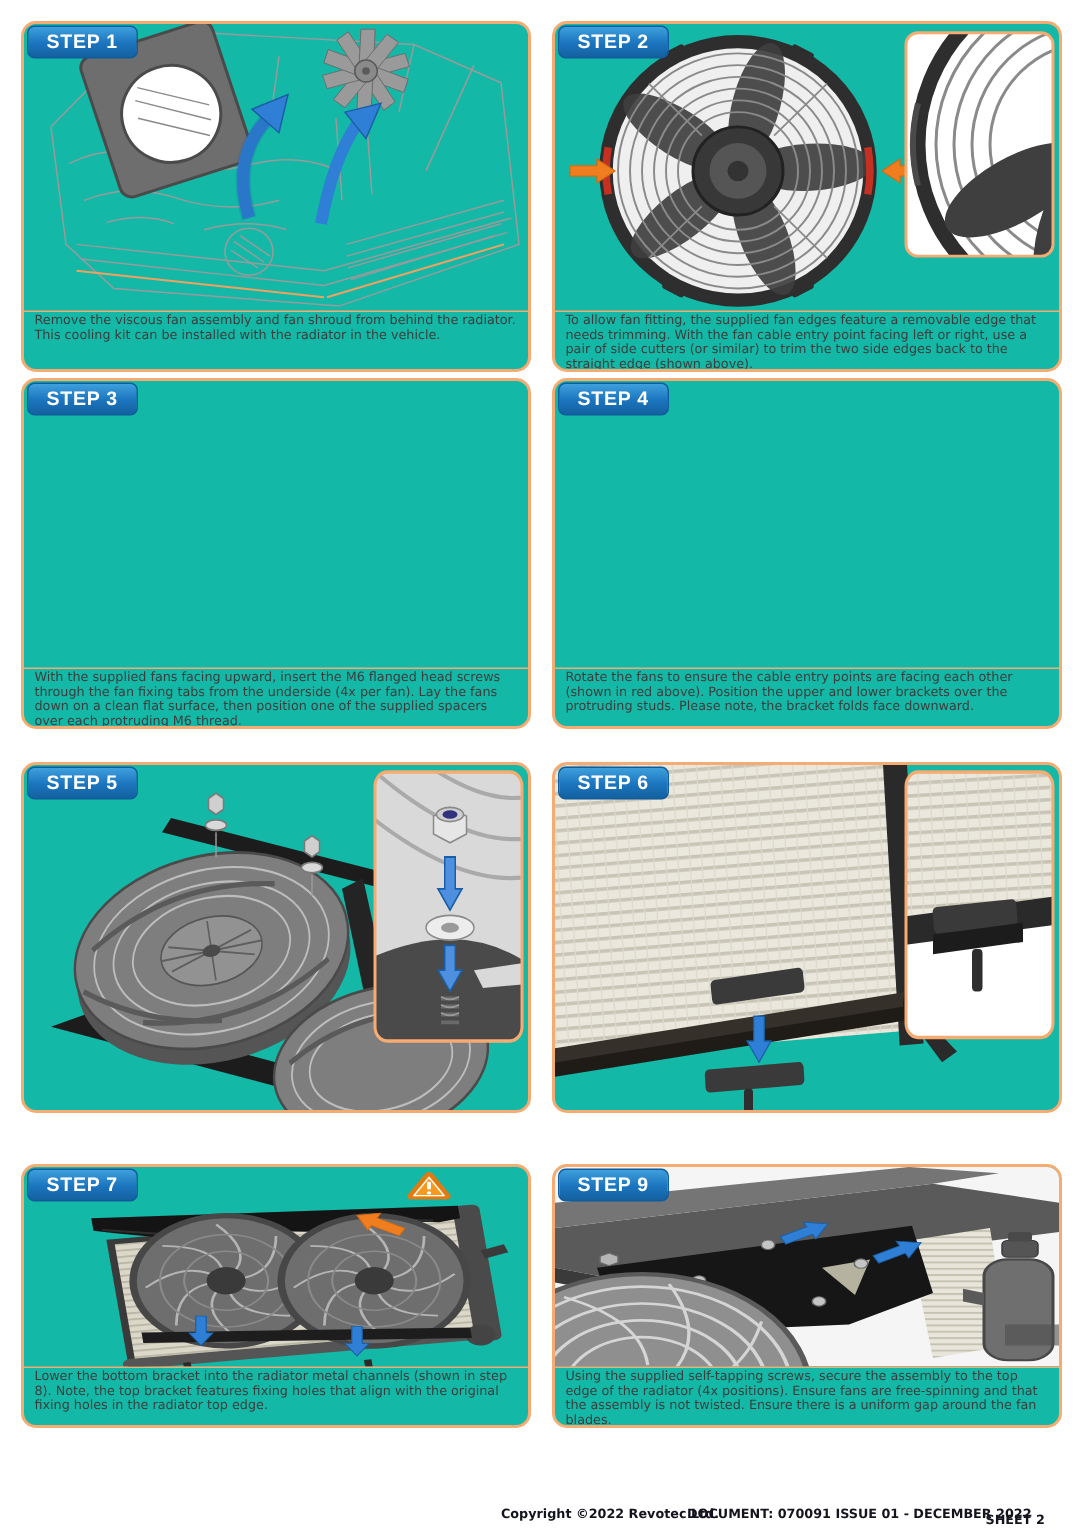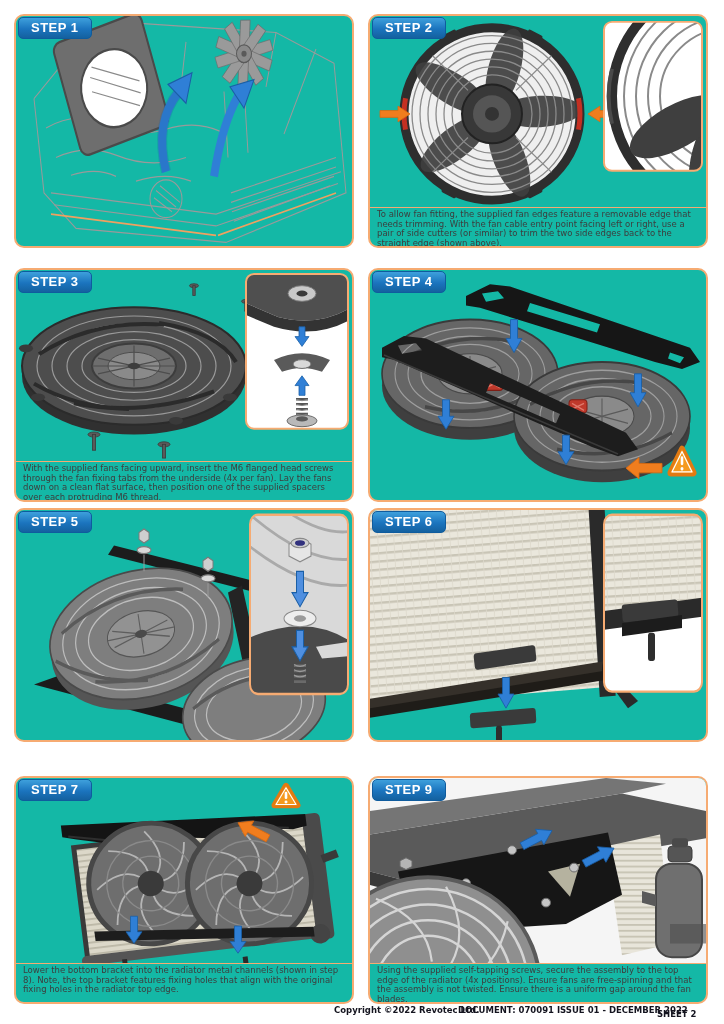--- a/index.html
+++ b/index.html
@@ -1,23 +1,23 @@
 <!DOCTYPE html>
 <html><head>
 <meta charset="utf-8">
 <style>
   html,body{margin:0;padding:0;background:#ffffff;}
   .page{position:relative;width:724px;height:1024px;background:#ffffff;overflow:hidden;
         font-family:"DejaVu Sans","Liberation Sans",sans-serif;}
   .panel{position:absolute;width:340px;box-sizing:border-box;border:2px solid #F6AB72;
          border-radius:10px;background:#14b8a6;display:flex;flex-direction:column;overflow:hidden;}
   .p-r1{top:14px;height:234px;}
-  .p-r2{top:268px;height:234px;}
+  .p-r2{top:252px;height:234px;align-items:center;}
   .p-r3{top:508px;height:234px;}
-  .p-r4{top:776px;height:228px;}
+  .p-r4{top:776px;height:176px;}
   .p-c1{left:14px;}
   .p-c2{left:368px;}
   .badge{position:absolute;top:1px;left:2px;z-index:3;
          background:linear-gradient(180deg,#3EA0DC 0%,#1B74BE 55%,#14619F 100%);
          border:1px solid #0F5C9E;border-radius:5px;color:#ffffff;
          font-family:"Liberation Sans",sans-serif;font-weight:bold;font-size:13px;
          padding:2px 12px 3px 12px;letter-spacing:.5px;}
   .art{flex:1 1 auto;position:relative;overflow:hidden;}
   .art svg{position:absolute;inset:0;width:100%;height:100%;}
   .caption{flex:0 0 auto;height:36px;border-top:1px solid #F6AB72;
@@ -84,20 +84,21 @@
           <path d="M150 132 Q138 90 163 64" stroke="#2F7FD6" stroke-width="8" fill="none"></path>
           <path d="M150 132 Q138 90 163 64" stroke="#1A5FA6" stroke-width="10" fill="none" opacity="0.25"></path>
           <path d="M152 58 L176 48 L170 74 Z" fill="#2F7FD6" stroke="#1A5FA6" stroke-width="1"></path>
         </g>
         <g>
           <path d="M198 136 Q206 92 222 68" stroke="#2F7FD6" stroke-width="8" fill="none"></path>
           <path d="M214 60 L238 54 L228 78 Z" fill="#2F7FD6" stroke="#1A5FA6" stroke-width="1"></path>
         </g>
       </svg>
     </div>
+    <div class="caption">Remove the viscous fan assembly and fan shroud from behind the radiator. This cooling kit can be installed with the radiator in the vehicle.</div>
   </div>
 
   <div class="panel p-r1 p-c2">
     <div class="badge">STEP 2</div>
     <div class="art">
       <svg viewBox="0 0 336 195" preserveAspectRatio="none">
         <defs>
             <clipPath id="c2">
               <rect x="234" y="6" width="98" height="152" rx="8"></rect>
             </clipPath>
@@ -334,20 +335,21 @@
         </g>
         <g transform="translate(312,164)">
           <path d="M0 -12 L11.5 8 L-11.5 8 Z" fill="#F59A1E" stroke="#E27A12" stroke-width="6" stroke-linejoin="round"></path>
           <path d="M0 -12 L11.5 8 L-11.5 8 Z" fill="#F59A1E"></path>
           <path d="M0 -10 L10 7.2 L-10 7.2 Z" fill="none" stroke="#ffffff" stroke-width="1.1" stroke-linejoin="round"></path>
           <rect x="-1.3" y="-6" width="2.6" height="7.5" rx="1.2" fill="#ffffff"></rect>
             <circle cy="4.6" r="1.5" fill="#ffffff"></circle>
         </g>
       </svg>
     </div>
+    <div class="caption">Rotate the fans to ensure the cable entry points are facing each other (shown in red above). Position the upper and lower brackets over the protruding studs. Please note, the bracket folds face downward.</div>
   </div>
 
   <div class="panel p-r3 p-c1">
     <div class="badge">STEP 5</div>
     <div class="art">
       <svg viewBox="0 0 336 195" preserveAspectRatio="none">
         <defs>
             <clipPath id="c5">
               <rect x="234" y="4" width="98" height="152" rx="8"></rect>
             </clipPath>

